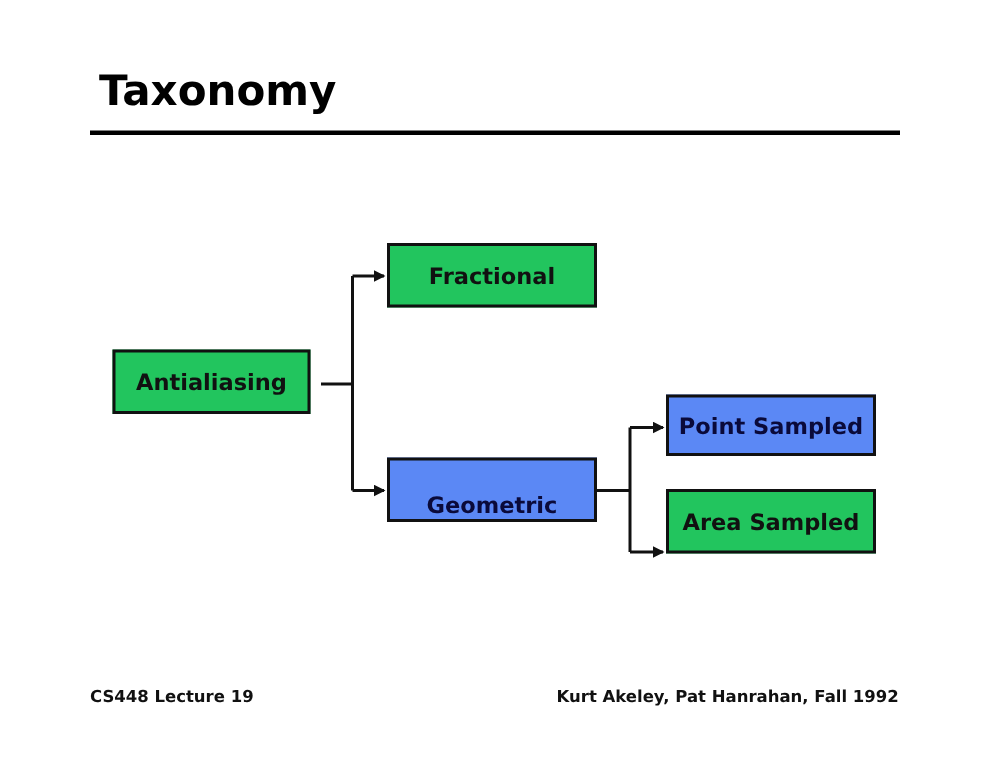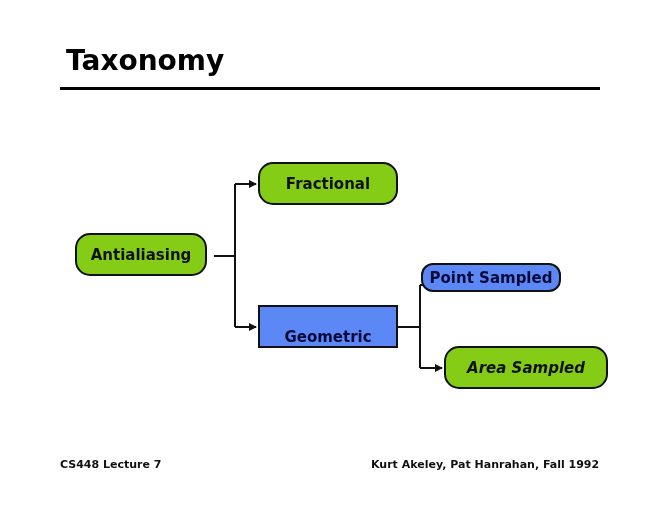--- a/index.html
+++ b/index.html
@@ -5,21 +5,21 @@
   html, body { margin: 0; padding: 0; background: #ffffff; }
   body { width: 660px; height: 510px; position: relative; overflow: hidden;
          font-family: "DejaVu Sans", "Liberation Sans", sans-serif; }
   .title { position: absolute; left: 66px; top: 44px; font-size: 28px; font-weight: bold;
            color: #000; letter-spacing: 0px; }
   .rule { position: absolute; left: 60px; top: 87px; width: 540px; height: 3px; background: #000; }
   svg.conn { position: absolute; left: 0; top: 0; }
   .node { position: absolute; box-sizing: border-box; border: 2px solid #111;
           display: flex; align-items: center; justify-content: center;
           font-size: 15px; font-weight: bold; color: #111; }
-  .gray { background: #84cc16; border-radius: 15px; }
+  .gray { background: #22c55e; }
   .blue { background: #5b88f5; color: #0a0a3a; }
   .footer { position: absolute; top: 458px; font-size: 11px; font-weight: bold; color: #111; }
 </style>
 </head>
 <body>
 
 <div class="title">Taxonomy</div>
 <div class="rule"></div>
 
 <svg class="conn" width="660" height="510">
@@ -42,21 +42,21 @@
 
 <div class="node gray" style="left:75px;top:233px;width:132px;height:43px;">
   <span>Antialiasing</span>
 </div>
 <div class="node gray" style="left:258px;top:162px;width:140px;height:43px;">
   <span>Fractional</span>
 </div>
 <div class="node blue" style="left:258px;top:305px;width:140px;height:43px;align-items:flex-end;">
   <span>Geometric</span>
 </div>
-<div class="node blue" style="left:421px;top:263px;width:140px;height:29px;border-radius:12px;">
+<div class="node blue" style="left:444px;top:263px;width:140px;height:41px;">
   <span>Point Sampled</span>
 </div>
-<div class="node gray" style="left:444px;top:346px;width:164px;height:43px;font-style:italic;">
+<div class="node gray" style="left:444px;top:326px;width:140px;height:43px;">
   <span>Area Sampled</span>
 </div>
 
-<div class="footer" style="left:60px;">CS448 Lecture 7</div>
+<div class="footer" style="left:60px;">CS448 Lecture 19</div>
 <div class="footer" style="left:371px;">Kurt Akeley, Pat Hanrahan, Fall 1992</div>
 
 </body></html>

